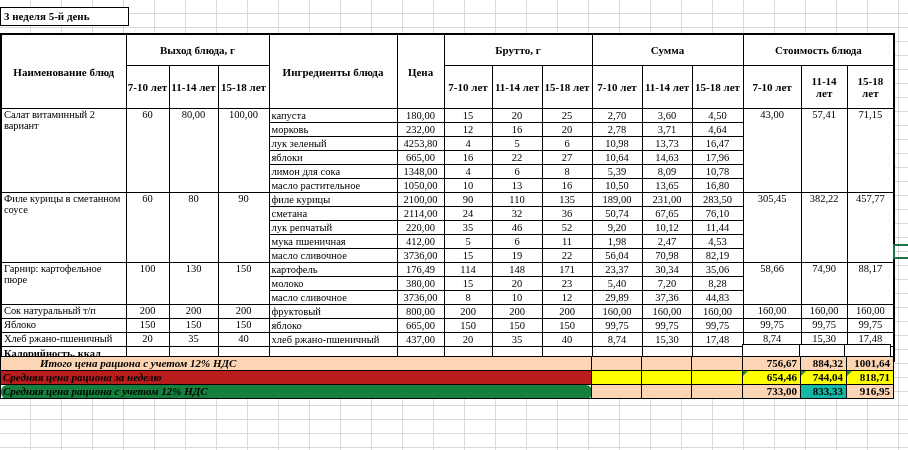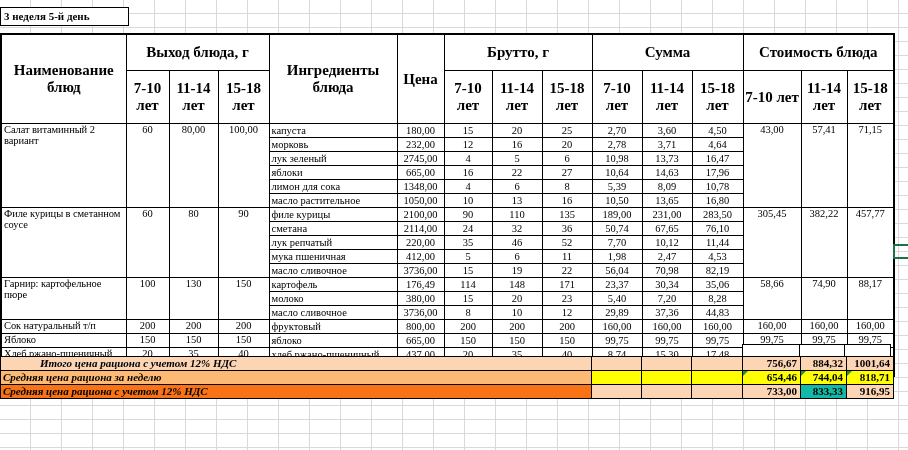--- a/index.html
+++ b/index.html
@@ -21,21 +21,21 @@
     position:absolute; left:0; top:7px; width:129px; height:19px;
     background:#fff; border:1px solid #000; z-index:2;
     font-size:11px; font-weight:bold; padding:2px 0 0 3px; white-space:nowrap;
   }
   table.main {
     position:absolute; left:0; top:33px; width:893px; z-index:2;
     border-collapse:collapse; table-layout:fixed; background:#fff;
     border:2px solid #000;
   }
   table.main th, table.main td { border:1px solid #000; background:#fff; overflow:hidden; }
-  table.main th { font-size:15px; font-weight:bold; text-align:center; vertical-align:middle; padding:9px 1px; }
+  table.main th { font-size:11px; font-weight:bold; text-align:center; vertical-align:middle; padding:9px 1px; }
   tr.h1 { height:28px; }
   tr.h2 { height:27px; }
   table.main td { font-size:10.5px; height:14px; line-height:1.05; padding:0 2px; }
   td.dish { text-align:left; vertical-align:top; font-size:10px; padding-top:1px; letter-spacing:-0.1px; }
   td.ingr { text-align:left; }
   td.num  { text-align:center; white-space:nowrap; }
   td.vtop { vertical-align:top; padding-top:1px; }
   td.cal  { text-align:left; font-weight:bold; }
   .gap-strip { position:absolute; left:742px; top:344px; height:13px; display:flex; z-index:2; }
   .gap-strip .gap-cell { border:1px solid #000; background:#fff; height:13px; }
@@ -129,21 +129,21 @@
         <td class="num">232,00</td>
         <td class="num">12</td>
         <td class="num">16</td>
         <td class="num">20</td>
         <td class="num">2,78</td>
         <td class="num">3,71</td>
         <td class="num">4,64</td>
       </tr>
       <tr>
         <td class="ingr">лук зеленый</td>
-        <td class="num">2745,00</td>
+        <td class="num">4253,80</td>
         <td class="num">4</td>
         <td class="num">5</td>
         <td class="num">6</td>
         <td class="num">10,98</td>
         <td class="num">13,73</td>
         <td class="num">16,47</td>
       </tr>
       <tr>
         <td class="ingr">яблоки</td>
         <td class="num">665,00</td>
@@ -200,21 +200,21 @@
         <td class="num">50,74</td>
         <td class="num">67,65</td>
         <td class="num">76,10</td>
       </tr>
       <tr>
         <td class="ingr">лук репчатый</td>
         <td class="num">220,00</td>
         <td class="num">35</td>
         <td class="num">46</td>
         <td class="num">52</td>
-        <td class="num">7,70</td>
+        <td class="num">9,20</td>
         <td class="num">10,12</td>
         <td class="num">11,44</td>
       </tr>
       <tr>
         <td class="ingr">мука пшеничная</td>
         <td class="num">412,00</td>
         <td class="num">5</td>
         <td class="num">6</td>
         <td class="num">11</td>
         <td class="num">1,98</td>
@@ -359,30 +359,30 @@
       <tr>
         <td class="lbl" style="background: rgb(252, 213, 180); padding-left: 39px;">Итого цена рациона с учетом 12% НДС</td>
         <td style="background: rgb(252, 213, 180);"></td>
         <td style="background: rgb(252, 213, 180);"></td>
         <td style="background: rgb(252, 213, 180);"></td>
         <td class="val" style="background: rgb(252, 213, 180);">756,67</td>
         <td class="val" style="background: rgb(252, 213, 180);">884,32</td>
         <td class="val" style="background: rgb(252, 213, 180);">1001,64</td>
       </tr>
       <tr>
-        <td class="lbl" style="background: #fdba74;">Средняя цена рациона за неделю</td>
+        <td class="lbl" style="background: #b91c1c;">Средняя цена рациона за неделю</td>
         <td style="background: rgb(255, 255, 0);"></td>
         <td style="background: rgb(255, 255, 0);"></td>
         <td style="background: rgb(255, 255, 0);"></td>
         <td class="val" style="background: rgb(255, 255, 0);">654,46<span class="flag-tri"></span></td>
         <td class="val" style="background: rgb(255, 255, 0);">744,04<span class="flag-tri"></span></td>
         <td class="val" style="background: rgb(255, 255, 0);">818,71<span class="flag-tri"></span></td>
       </tr>
       <tr>
-        <td class="lbl" style="background: #f97316;">Средняя цена рациона с учетом 12% НДС</td>
+        <td class="lbl" style="background: #15803d; border-radius: 6px;">Средняя цена рациона с учетом 12% НДС</td>
         <td style="background: rgb(252, 213, 180);"></td>
         <td style="background: rgb(252, 213, 180);"></td>
         <td style="background: rgb(252, 213, 180);"></td>
         <td class="val" style="background: rgb(252, 213, 180);">733,00</td>
         <td class="val" style="background: #14b8a6;">833,33</td>
         <td class="val" style="background: rgb(252, 213, 180); margin-left: 24px;">916,95</td>
       </tr>
     </tbody>
 </table>
 

